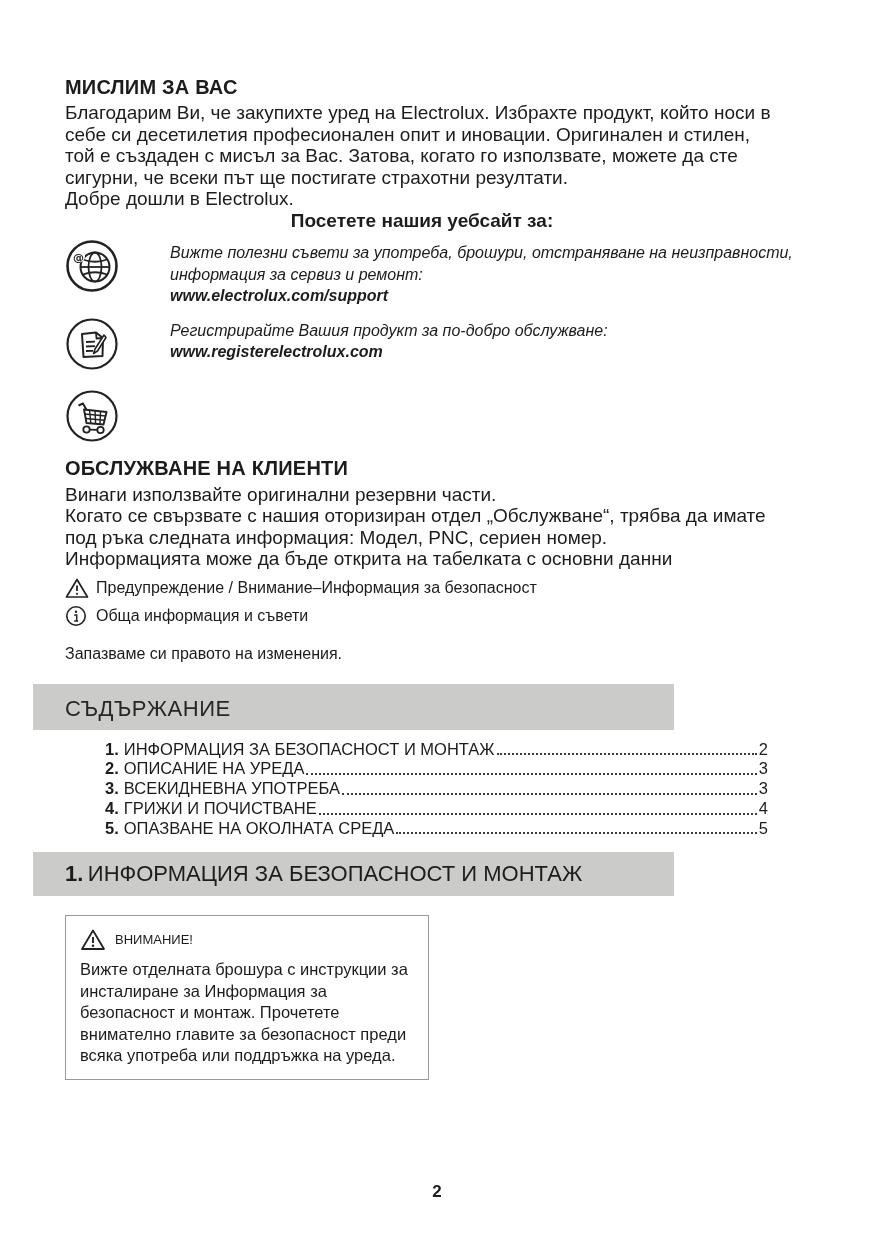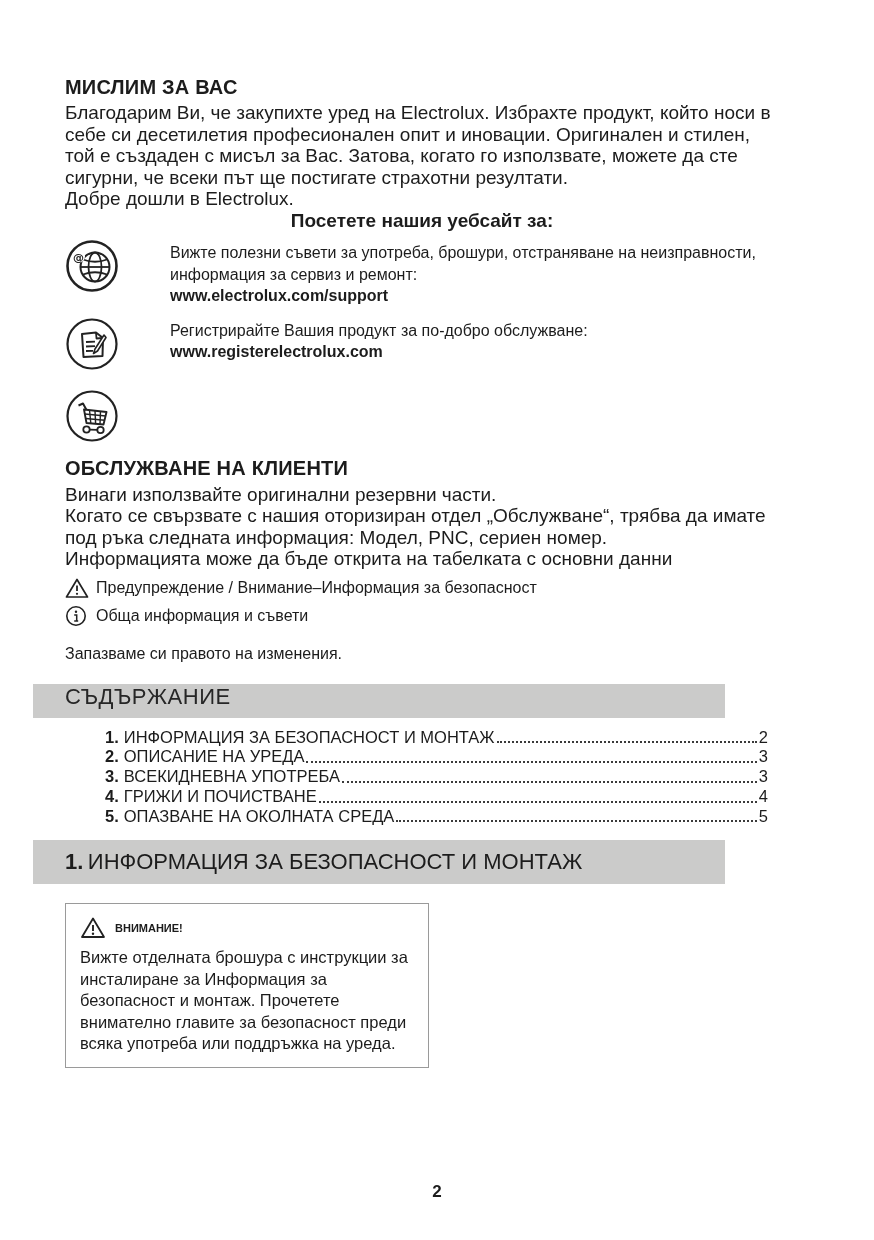--- a/index.html
+++ b/index.html
@@ -24,42 +24,42 @@
   p.body-text {
     font-size:19px; line-height:21.5px; margin:0;
     width:714px;
   }
   p.bold { font-weight:bold;text-align:center; }
 
   
   .links { margin-top:7px; }
   .link-row { display:flex; margin-bottom:9px; }
   .link-row .icon-cell { width:54px; flex:0 0 54px; margin-right:51px; }
-  .link-row .text-cell { font-size:16px; line-height:21.5px; width:648px; padding-top:4px; }
+  .link-row .text-cell { font-size:16px; line-height:21.5px; width:648px; padding-top:4px;font-style:italic; }
   .link-url { font-weight:bold; }
   .link-row.row-cart { margin-top:16px; }
 
   
   .care { margin-top:13px; }
   .care h1.doc-h1 { margin-bottom:4px; }
 
   
   .legend { margin-top:7px; }
   .legend-row { display:flex; align-items:center; margin-bottom:6px; }
   .legend-row .legend-icon { width:24px; flex:0 0 24px; margin-right:7px; display:flex; align-items:center; }
   .legend-row .legend-text { font-size:16px; line-height:21px; }
 
   .rights { margin-top:18px; font-size:16px; }
 
   
   .banner {
     background:#cbcbca;
     margin-left:-32px;
-    width:692px;
-    padding:0 0 8px 32px;
+    width:641px;
+    padding:12px 0 8px 32px;
   }
   .banner-toc { margin-top:21px; }
   .banner-title {
     font-size:22px; color:#262626; letter-spacing:0.5px;
   }
   .banner-sec { margin-top:14px; padding-top:9px; padding-bottom:9px; }
   .sec-num { font-weight:bold; font-size:22px; }
   .sec-title { font-size:22px; }
 
   
@@ -72,21 +72,21 @@
 
   
   .warn-box {
     margin-top:19px;
     width:364px;
     border:1px solid #9a9a9a;
     padding:10px 14px 12px 14px;
   }
   .warn-head { display:flex; align-items:center; margin:2px 0 8px 0; }
   .warn-head .tri { margin-right:9px; display:flex; }
-  .warn-title { font-weight:bold; font-size:11px; }
+  .warn-title { font-weight:normal; font-size:13px; }
   .warn-body { font-size:16.5px; line-height:21.5px; width:330px; }
 
   .page-num {
     position:absolute; bottom:38px; left:0;
     width:874px; text-align:center;
     font-size:17px; font-weight:bold;
   }
   svg { display:block; }
 </style>
 </head>

